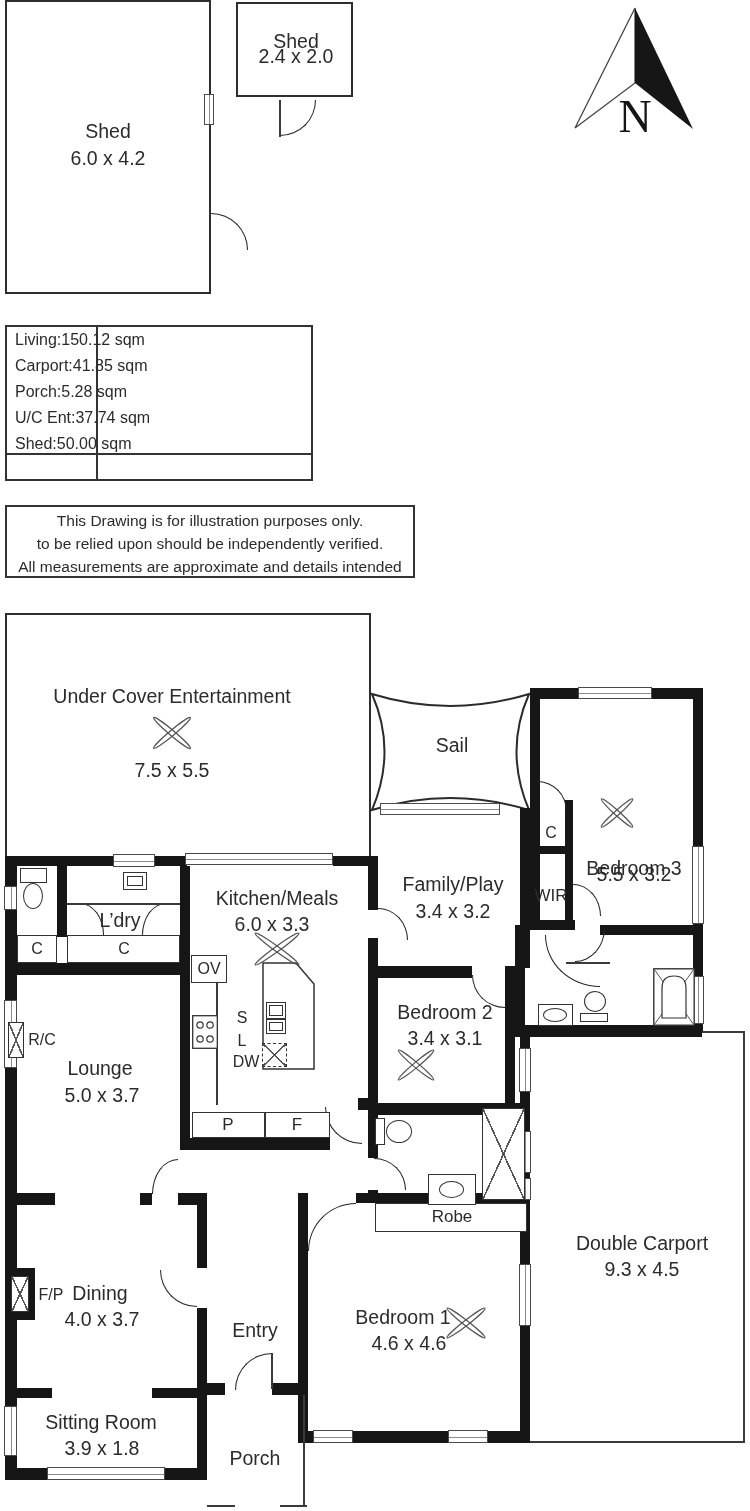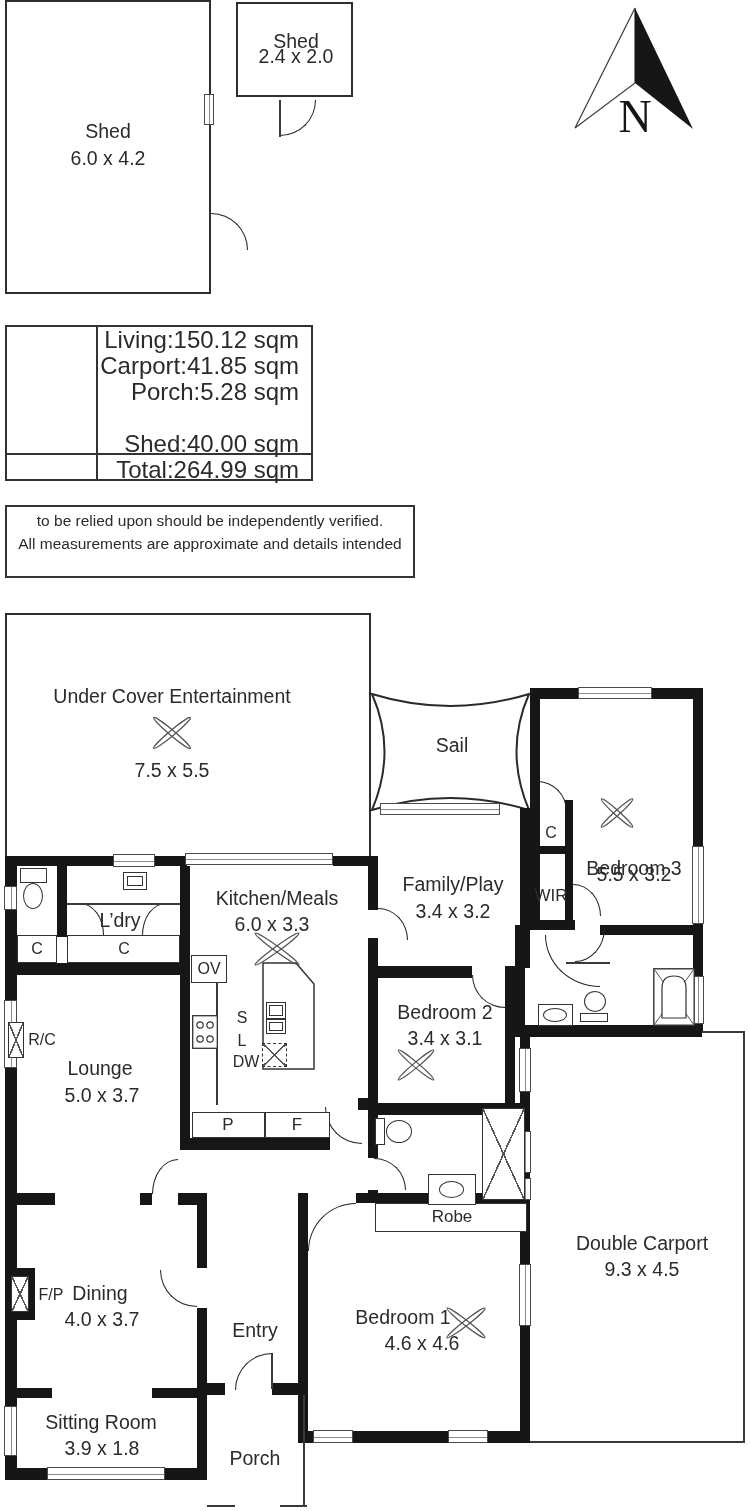--- a/index.html
+++ b/index.html
@@ -19,21 +19,21 @@
   .arc-bl{border-bottom:1.7px solid #222;border-left:1.7px solid #222;border-bottom-left-radius:100%}
   .lb{position:absolute;transform:translate(-50%,-50%);font-size:19.5px;color:#2b2b2b;white-space:nowrap;text-align:center}
   .s17{font-size:17px}.s16{font-size:16px}
   .xfull{background-image:
     linear-gradient(to top right,transparent calc(50% - .8px),#555 calc(50% - .8px),#555 calc(50% + .8px),transparent calc(50% + .8px)),
     linear-gradient(to bottom right,transparent calc(50% - .8px),#555 calc(50% - .8px),#555 calc(50% + .8px),transparent calc(50% + .8px))}
   .rx{position:absolute}
   .tbl{position:absolute;left:5px;top:325px;width:308px;height:156px;border:2px solid #333;box-sizing:border-box}
   .tbl .vline{position:absolute;left:89px;top:0;bottom:0;width:2px;background:#333}
   .tbl .hline{position:absolute;left:0;right:0;top:126px;height:2px;background:#333}
-  .trow{position:absolute;left:0;width:100%;height:26px;display:flex;justify-content:flex-end;align-items:center;box-sizing:border-box;padding:0 12px 0 8px;font-size:24px;color:#2b2b2b}
+  .trow{position:absolute;left:0;width:100%;height:26px;display:flex;justify-content:flex-start;align-items:center;box-sizing:border-box;padding:0 12px 0 8px;font-size:16px;color:#2b2b2b}
   .disc{position:absolute;left:5px;top:505px;width:410px;height:73px;border:2px solid #333;box-sizing:border-box;text-align:center;font-size:15.5px;line-height:23px;color:#2b2b2b;padding-top:2px}
 </style>
 </head>
 <body>
 
 <div class="plan">
 
   <div class="shed" style="left:5px;top:0;width:206px;height:294px"></div>
   <div class="lb" style="left:108px;top:131px">Shed</div>
   <div class="lb" style="left:108px;top:158px">6.0 x 4.2</div>
@@ -60,31 +60,32 @@
         <span>150.12 sqm</span>
       </div>
     <div class="trow" style="top:26px">
       <span>Carport:</span>
         <span>41.85 sqm</span>
       </div>
     <div class="trow" style="top:52px">
       <span>Porch:</span>
         <span>5.28 sqm</span>
       </div>
+    <div class="trow" style="top:78px">
+      <span>U/C Ent:</span>
+        <span>37.74 sqm</span>
+      </div>
     <div class="trow" style="top:104px">
       <span>Shed:</span>
-        <span>40.00 sqm</span>
-      </div>
-    <div class="trow" style="top:130px">
-      <span>Total:</span>
-        <span>264.99 sqm</span>
+        <span>50.00 sqm</span>
       </div>
   </div>
 
   <div class="disc">
+    <div>This Drawing is for illustration purposes only.</div>
     <div>to be relied upon should be independently verified.</div>
     <div>All measurements are approximate and details intended</div>
   </div>
 
   <div class="shed" style="left:5px;top:613px;width:366px;height:247px"></div>
   <div class="lb" style="left:172px;top:696px">Under Cover Entertainment</div>
   <svg class="rx" style="left:152px;top:715px" width="40" height="36" viewBox="0 0 40 36">
     <g transform="rotate(40 20 18)">
         <ellipse cx="20" cy="18" rx="24" ry="2.6" fill="none" stroke="#555" stroke-width="1.2"></ellipse>
       </g>
@@ -286,21 +287,21 @@
   <div class="lb" style="left:445px;top:1038px">3.4 x 3.1</div>
   <div class="lb s17" style="left:452px;top:1217px">Robe</div>
   <div class="lb" style="left:642px;top:1243px">Double Carport</div>
   <div class="lb" style="left:642px;top:1269px">9.3 x 4.5</div>
   <div class="lb" style="left:100px;top:1293px">Dining</div>
   <div class="lb" style="left:102px;top:1319px">4.0 x 3.7</div>
   <div class="lb s16" style="left:51px;top:1295px">F/P</div>
   <div class="lb s16" style="left:42px;top:1040px">R/C</div>
   <div class="lb" style="left:255px;top:1330px">Entry</div>
   <div class="lb" style="left:403px;top:1317px">Bedroom 1</div>
-  <div class="lb" style="left:422px;top:1343px">4.6 x 4.6</div>
+  <div class="lb" style="left:409px;top:1343px">4.6 x 4.6</div>
   <div class="lb" style="left:101px;top:1422px">Sitting Room</div>
   <div class="lb" style="left:102px;top:1448px">3.9 x 1.8</div>
   <div class="lb" style="left:255px;top:1458px">Porch</div>
   <div class="lb s16" style="left:209px;top:969px">OV</div>
   <div class="lb s16" style="left:242px;top:1018px">S</div>
   <div class="lb s16" style="left:242px;top:1041px">L</div>
   <div class="lb s16" style="left:246px;top:1062px">DW</div>
   <div class="lb s17" style="left:228px;top:1125px">P</div>
   <div class="lb s17" style="left:297px;top:1125px">F</div>
 

